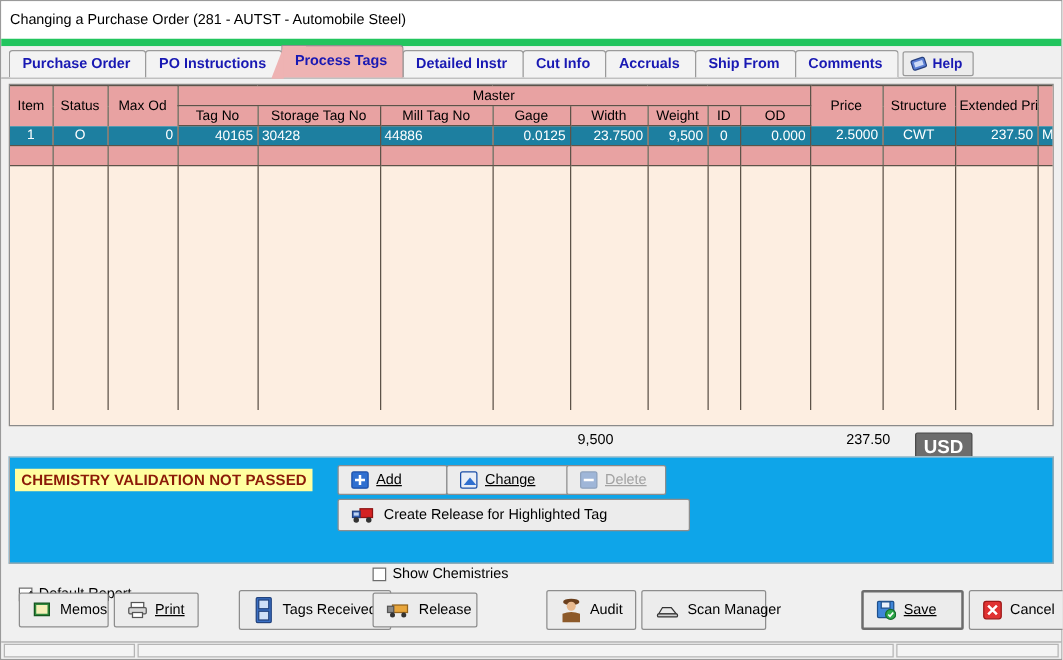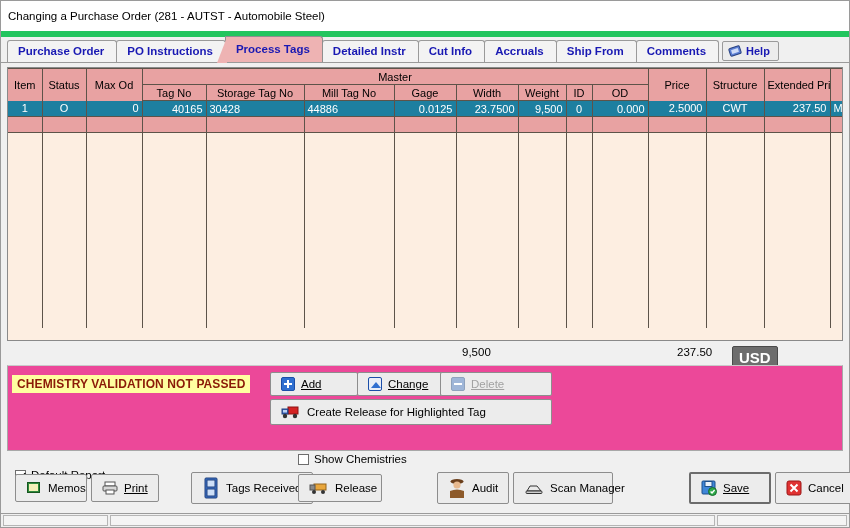--- a/index.html
+++ b/index.html
@@ -174,21 +174,21 @@
     border: 1px solid #4a4a4a;
     border-radius: 2px;
   }
 
   
   .action-area {
     flex: 1 1 auto;
     position: relative;
     border: 1px solid #a8a8a8;
     border-top: 1px solid #c9c9c9;
-    background: #ec4899;
+    background: #0ea5e9;
     min-height: 0;
     text-decoration: underline;
   }
   .warnbox {
     position: absolute;
     left: 4px; top: 9px;
     background: #ffffa0;
     color: #8b1a07;
     font-weight: bold;
     font-size: 12px;
@@ -436,21 +436,21 @@
       <div class="warnbox">CHEMISTRY VALIDATION NOT PASSED</div>
 
       <div class="btn btn-abs" style="left:262px; top:6px; width:88px;">
         <span class="ico ico-plus"></span>
         <span class="u">Add</span>
       </div>
       <div class="btn btn-abs" style="left:349px; top:6px; width:100px;">
         <span class="ico ico-tri"></span>
         <span class="u">Change</span>
       </div>
-      <div class="btn btn-abs disabled" style="left:432px; top:6px; width:112px;">
+      <div class="btn btn-abs disabled" style="left:445px; top:6px; width:80px;">
         <span class="ico ico-minus dis"></span>
         <span class="u">Delete</span>
       </div>
       <div class="btn btn-abs" style="left:262px; top:33px; width:282px; height:26px;">
         <span class="ico" style="width:20px;height:16px">
           <svg width="20" height="16" viewBox="0 0 20 16">
             <rect x="7" y="3" width="10" height="7" fill="#d42222" stroke="#8c1313"></rect>
             <rect x="1" y="5" width="6" height="5" fill="#3a63b8" stroke="#22407e"></rect>
             <rect x="2" y="6" width="4" height="2.5" fill="#bcd2f2"></rect>
             <circle cx="4" cy="12" r="2.2" fill="#333"></circle>

